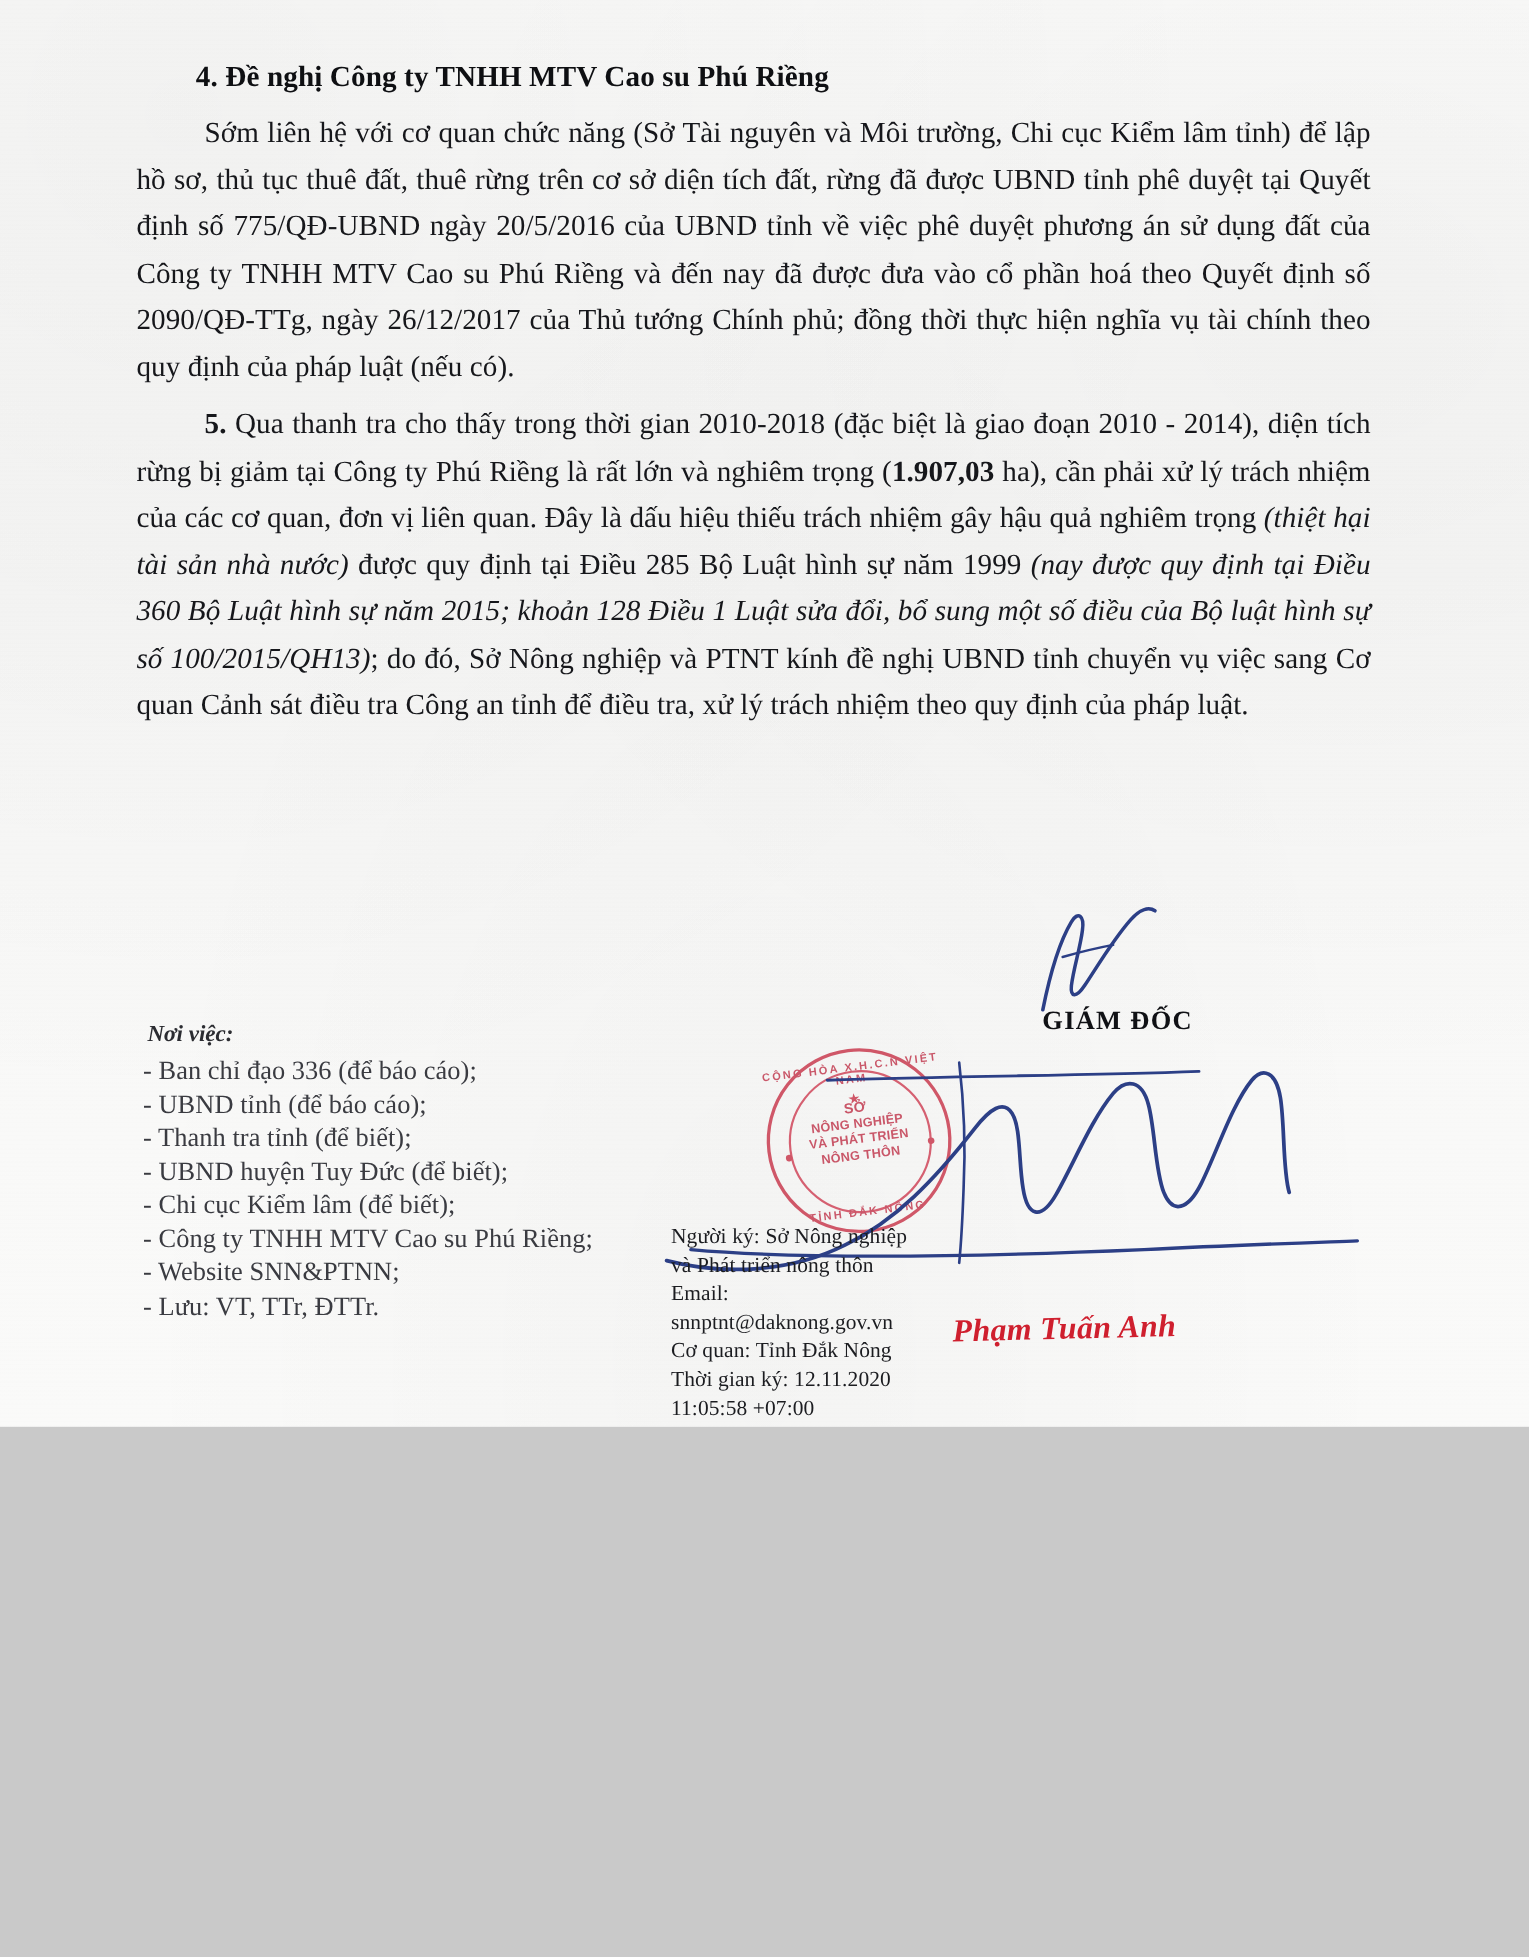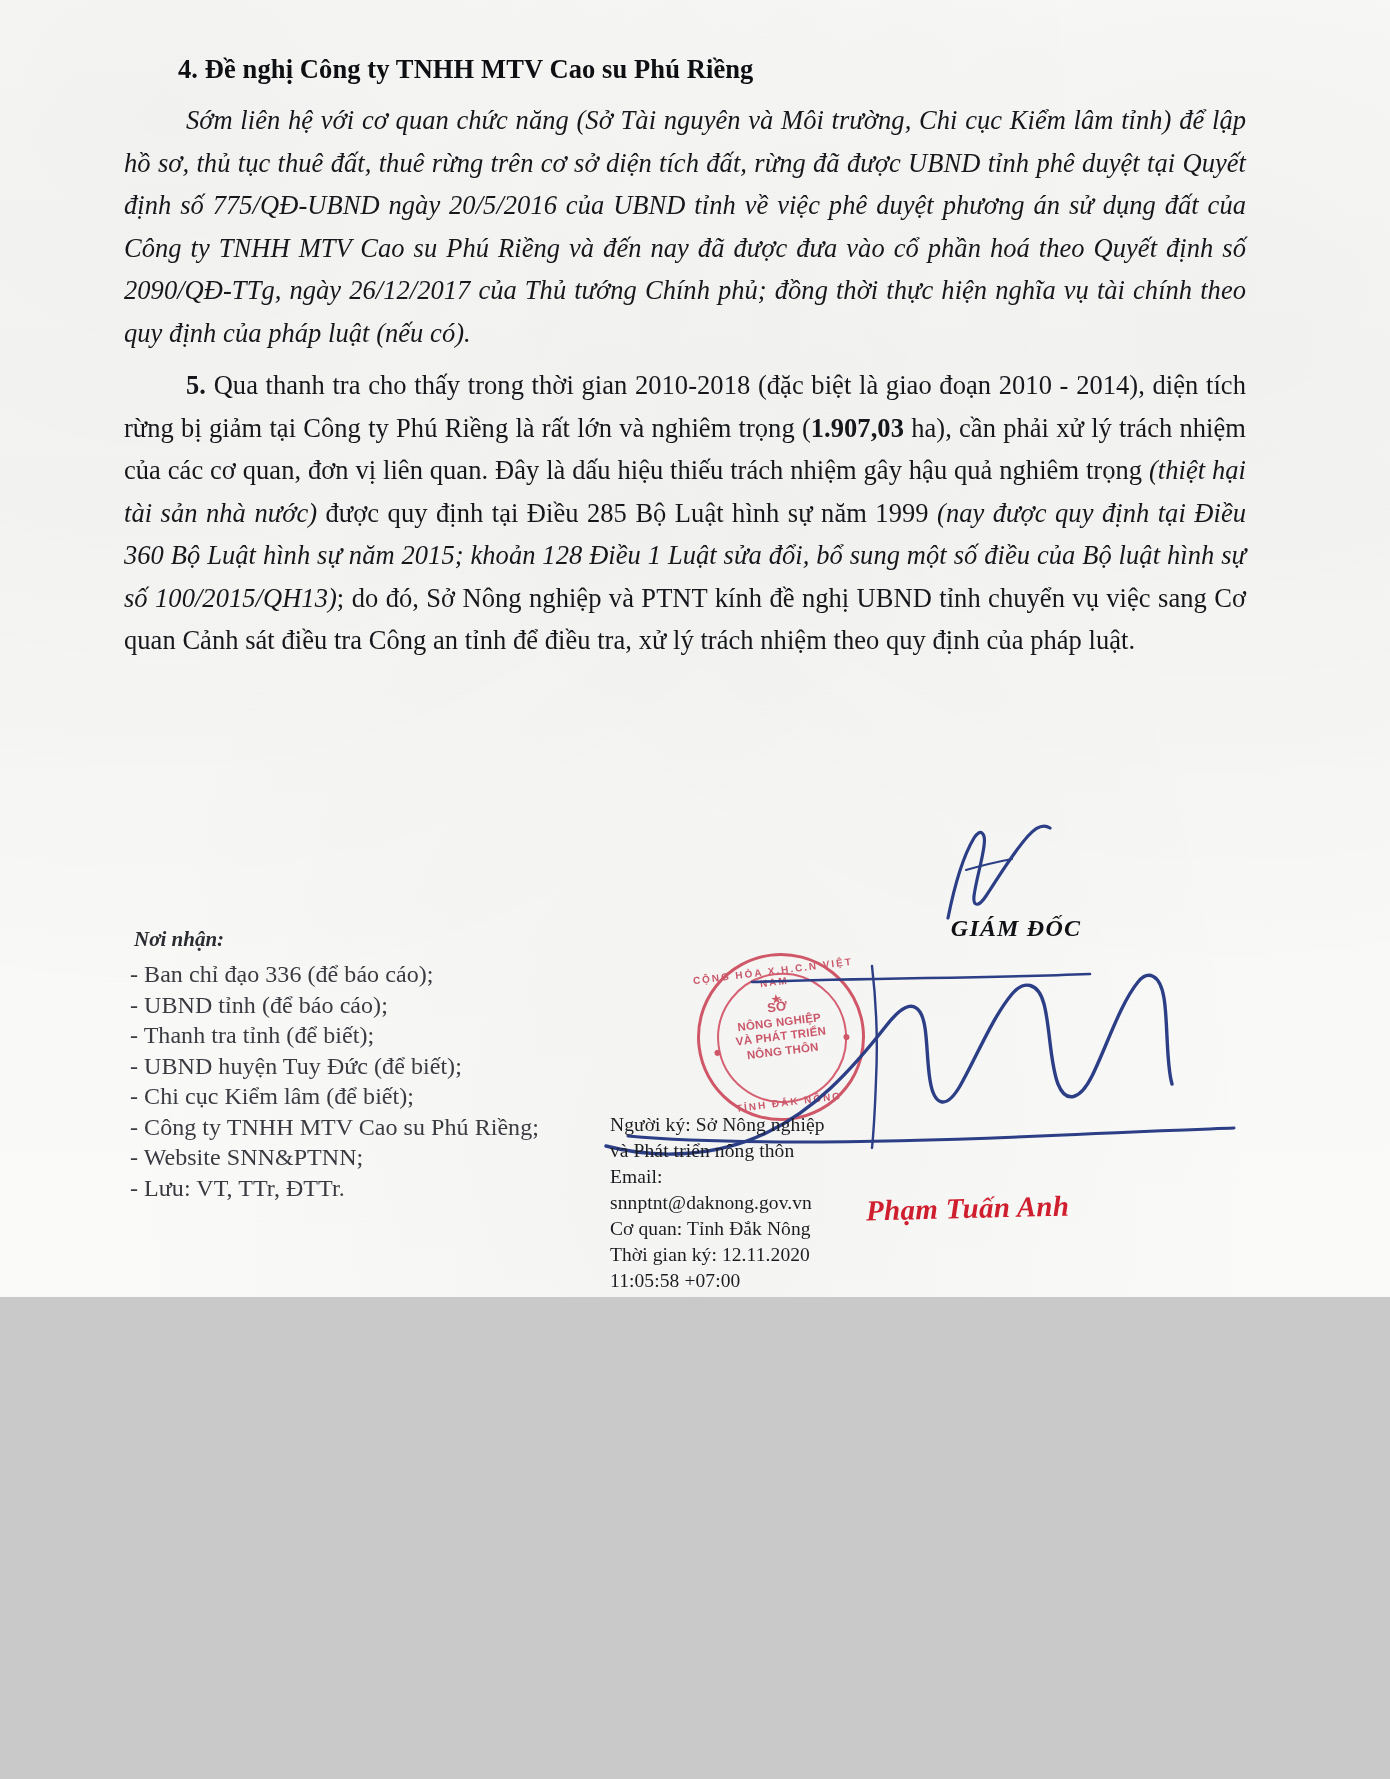--- a/index.html
+++ b/index.html
@@ -51,21 +51,21 @@
   p.para {
     font-size: 26.5px;
     line-height: 42.5px;
     margin: 0 0 12px 0;
     text-align: justify;
     text-justify: inter-word;
     text-indent: 62px;
     color: #16171b;
     letter-spacing: .05px;
   }
-  p.para.tight { margin-bottom: 10px; font-style: italic; }
+  p.para.tight { margin-bottom: 10px; }
   .b { font-weight: bold; }
   .i { font-style: italic; }
 
   
   .lower {
     position: absolute;
     left: 0;
     top: 915px;
     width: 1390px;
     height: 420px;
@@ -103,21 +103,20 @@
     top: 0px;
     width: 420px;
     text-align: center;
   }
   .signer-title {
     font-size: 24px;
     font-weight: bold;
     letter-spacing: 1.2px;
     color: #101115;
     margin-left: 92px;
-    font-style: italic;
   }
 
   
   .seal {
     position: absolute;
     left: 697px;
     top: 953px;
     width: 168px;
     height: 168px;
     border-radius: 50%;
@@ -232,21 +231,21 @@
 
     <p class="para">
       <span class="b">5.</span><span> Qua thanh tra cho thấy trong thời gian 2010-2018 (đặc biệt là giao đoạn 2010 - 2014), diện tích rừng bị giảm tại Công ty Phú Riềng là rất lớn và nghiêm trọng (</span><span class="b">1.907,03</span><span> ha), cần phải xử lý trách nhiệm của các cơ quan, đơn vị liên quan. Đây là dấu hiệu thiếu trách nhiệm gây hậu quả nghiêm trọng </span><span class="i">(thiệt hại tài sản nhà nước)</span><span> được quy định tại Điều 285 Bộ Luật hình sự năm 1999 </span><span class="i">(nay được quy định tại Điều 360 Bộ Luật hình sự năm 2015; khoản 128 Điều 1 Luật sửa đổi, bổ sung một số điều của Bộ luật hình sự số 100/2015/QH13)</span><span>; do đó, Sở Nông nghiệp và PTNT kính đề nghị UBND tỉnh chuyển vụ việc sang Cơ quan Cảnh sát điều tra Công an tỉnh để điều tra, xử lý trách nhiệm theo quy định của pháp luật.</span>
     </p>
 
   </div>
 
   <div class="lower">
 
     <div class="recipients">
-      <div class="recipients-title">Nơi nhận:</div>
+      <div class="recipients-title">Nơi việc:</div>
       <ul>
         <li>- Ban chỉ đạo 336 (để báo cáo);</li>
         <li>- UBND tỉnh (để báo cáo);</li>
         <li>- Thanh tra tỉnh (để biết);</li>
         <li>- UBND huyện Tuy Đức (để biết);</li>
         <li>- Chi cục Kiểm lâm (để biết);</li>
         <li>- Công ty TNHH MTV Cao su Phú Riềng;</li>
         <li>- Website SNN&amp;PTNN;</li>
         <li>- Lưu: VT, TTr, ĐTTr.</li>
       </ul>

